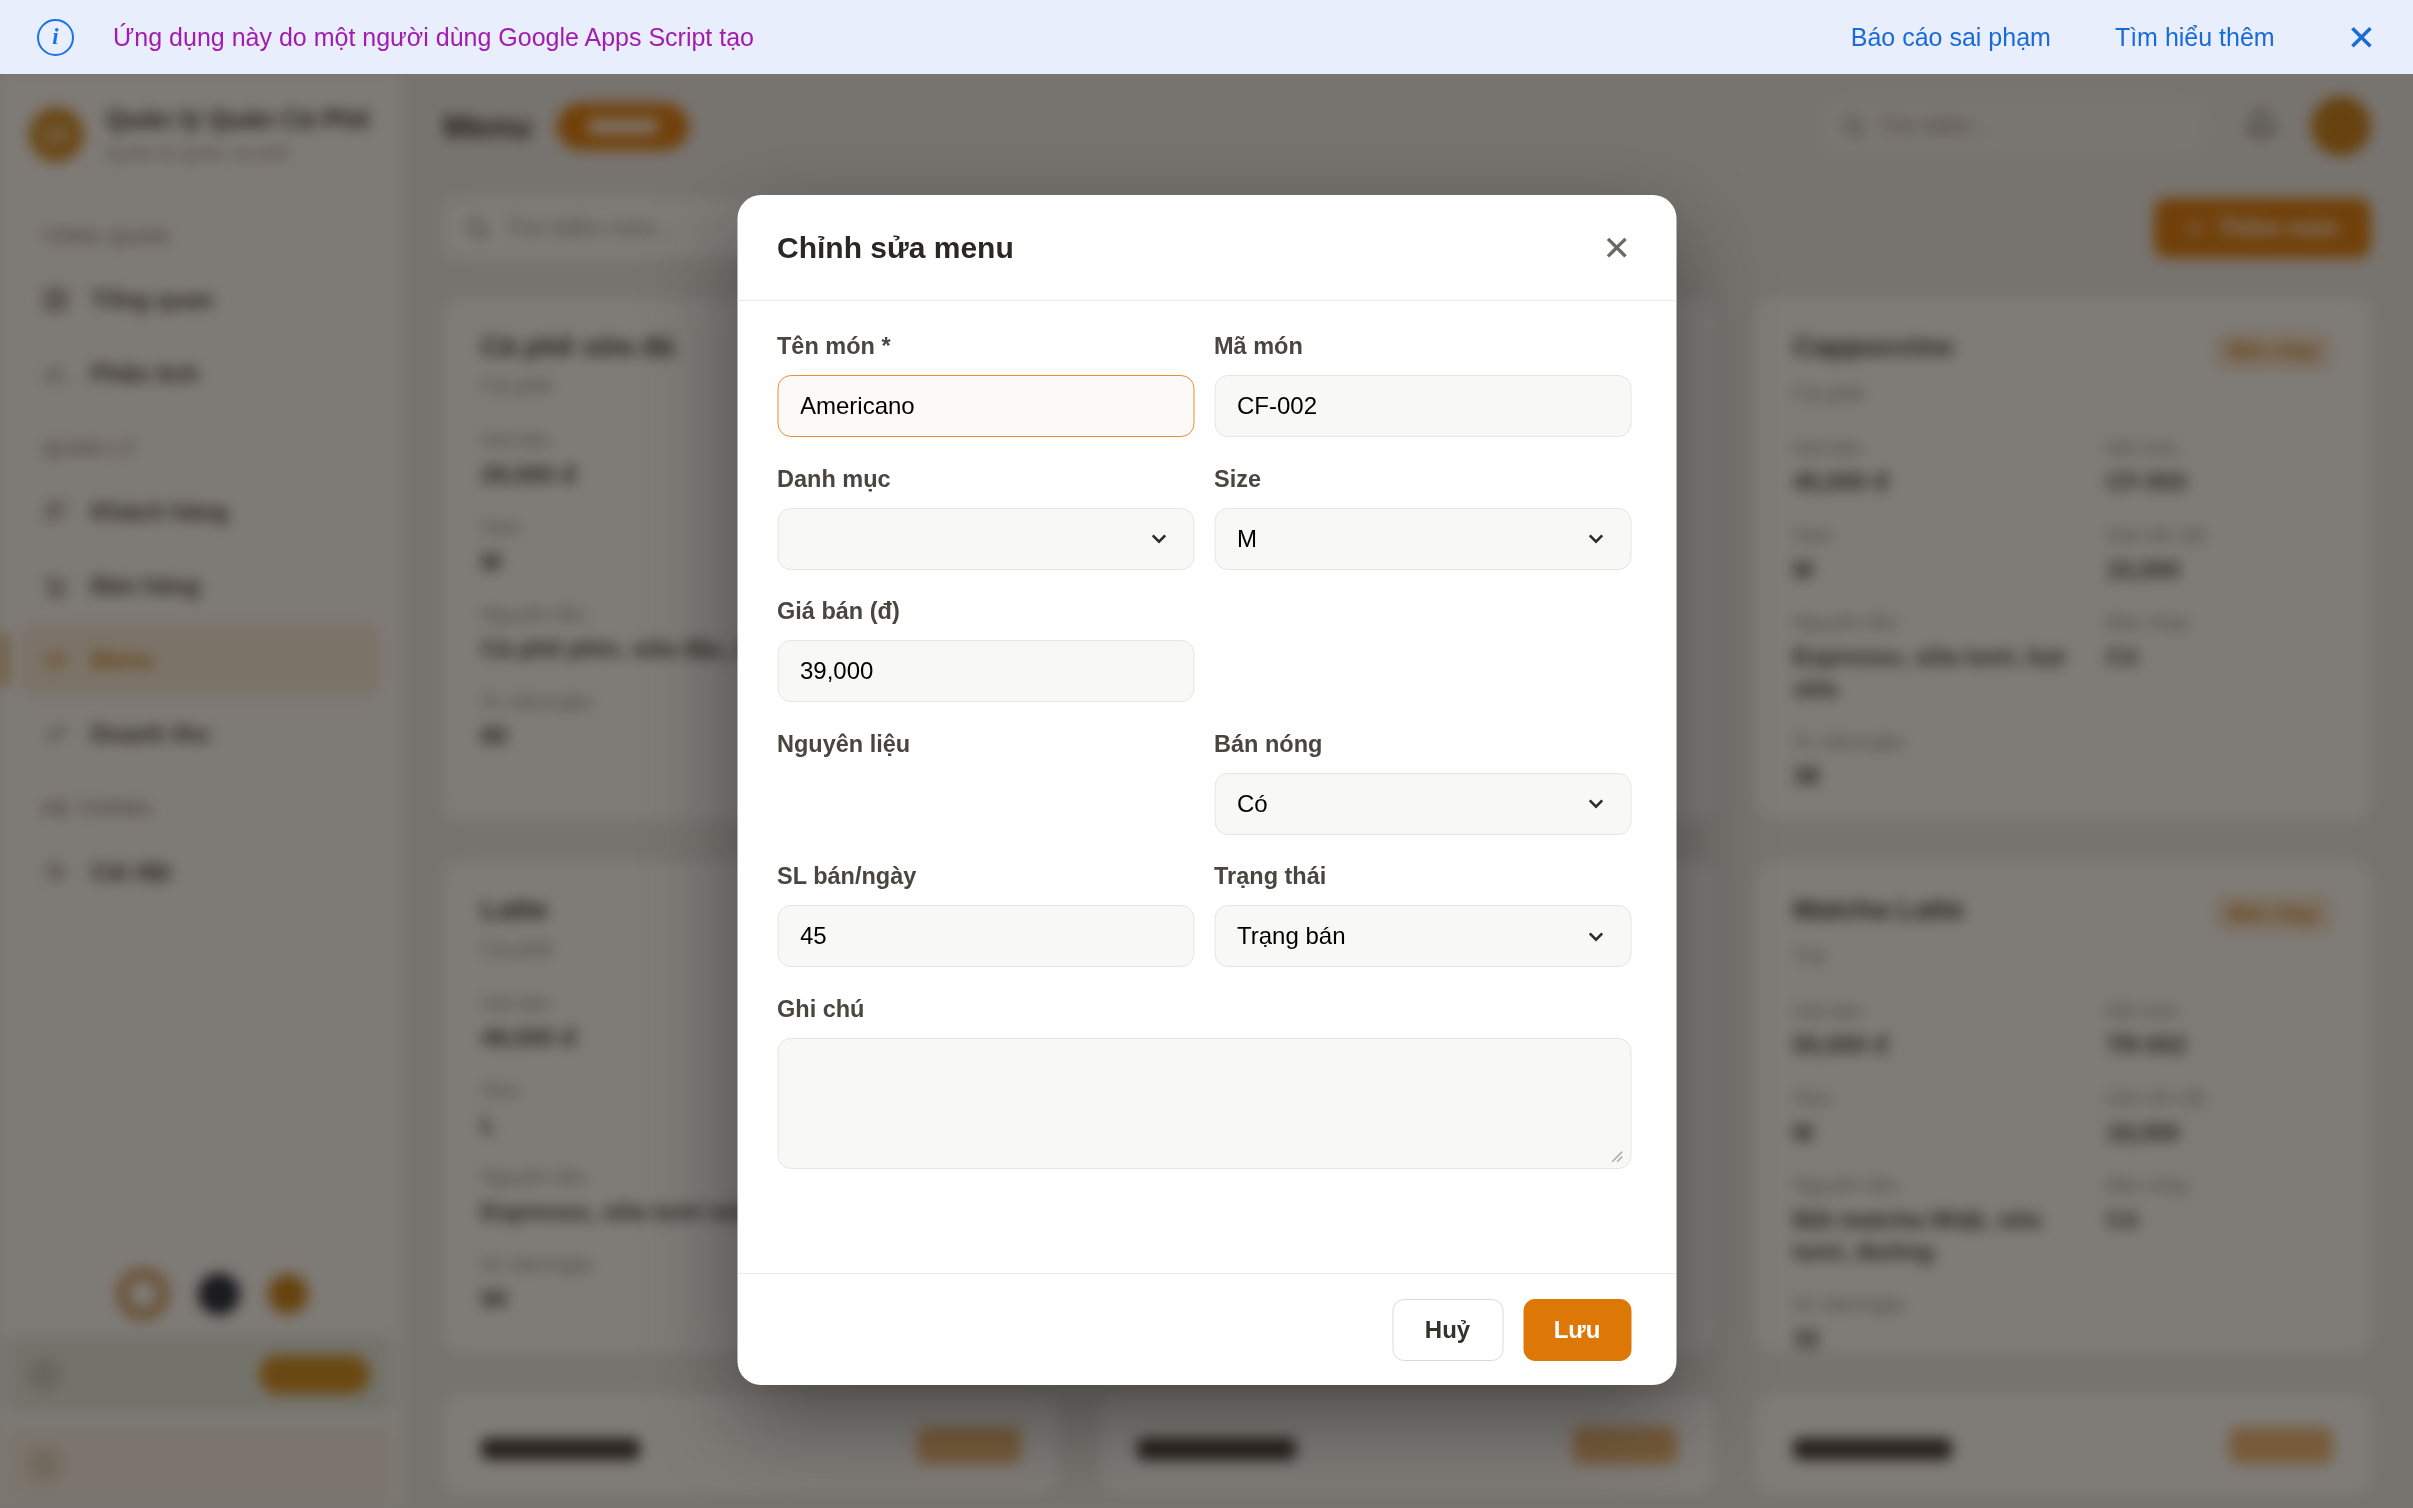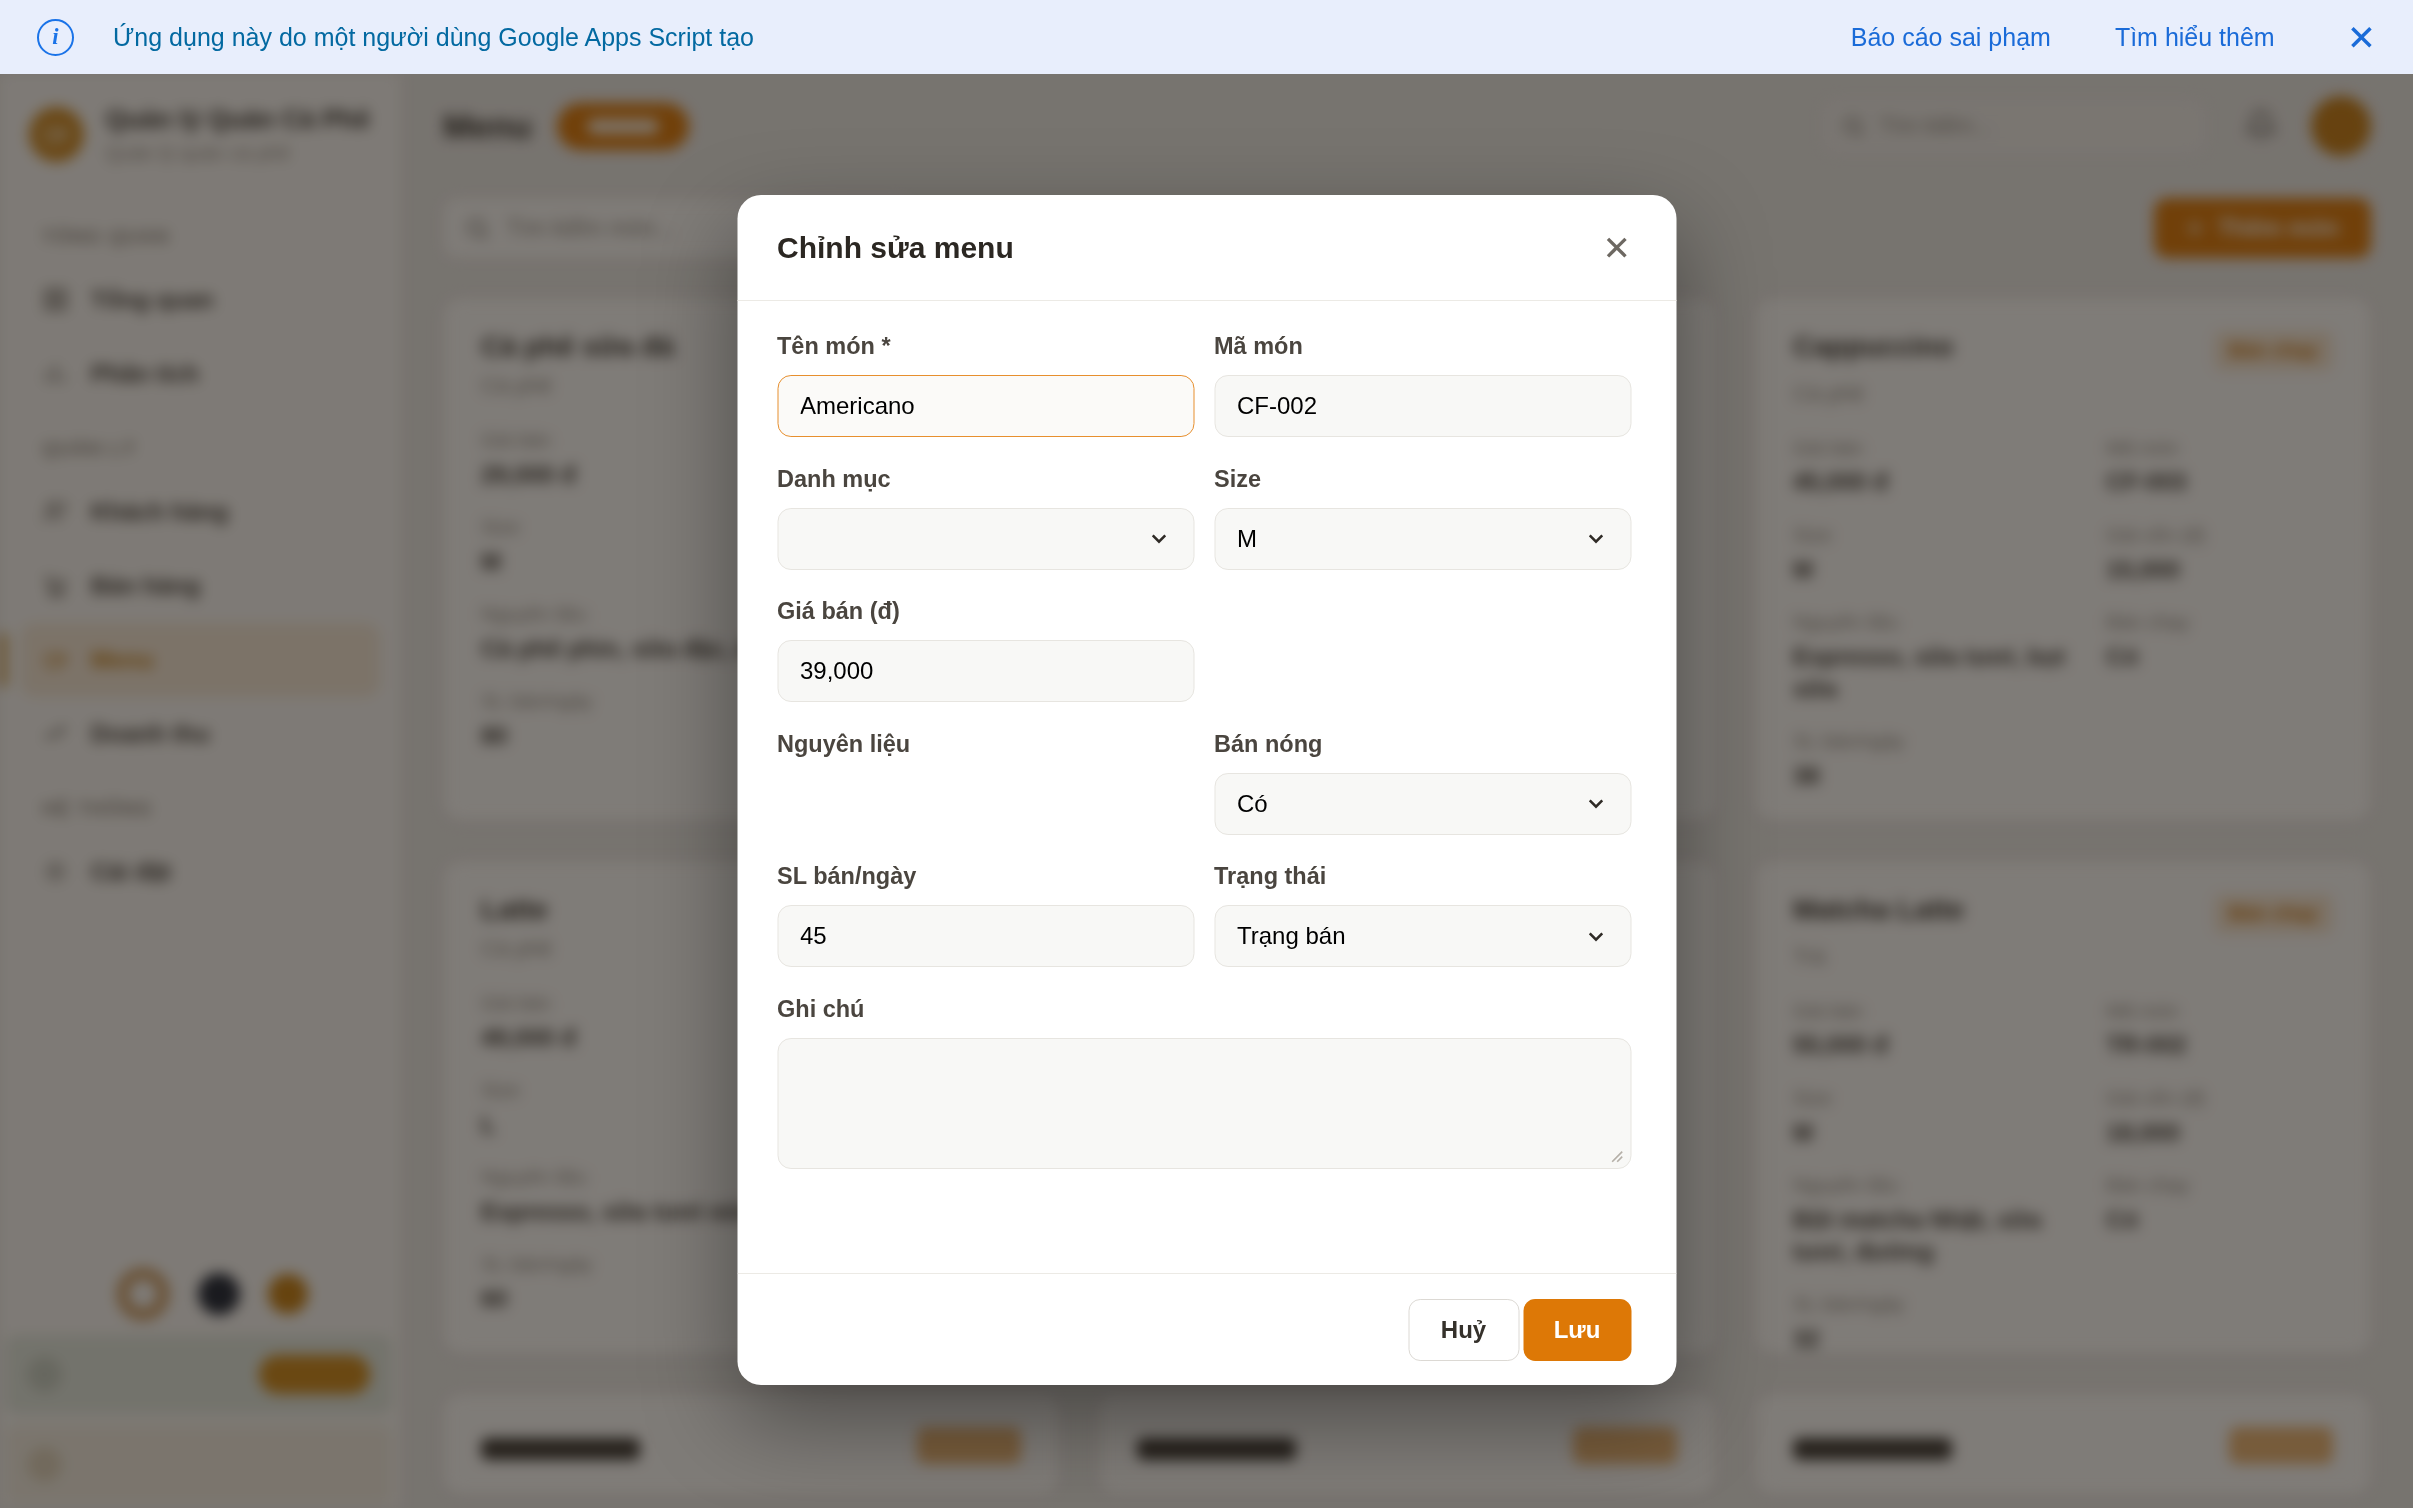--- a/index.html
+++ b/index.html
@@ -6,21 +6,21 @@
   html,body { width:2413px; height:1508px; }
   body { font-family: "Liberation Sans", sans-serif; background:#1b1916; }
   .stage { position:relative; width:2413px; height:1508px; overflow:hidden; background:#eceae7; }
 
   
   .banner { position:absolute; top:0; left:0; right:0; height:74px; background:#e8eefc;
             display:flex; align-items:center; padding:0 37px; z-index:40; }
   .info-ic { width:37px; height:37px; border:2.9px solid #1a73e8; border-radius:50%;
              color:#1a73e8; display:flex; align-items:center; justify-content:center;
              font:italic 700 22.6px "Liberation Serif", serif; flex:0 0 auto; }
-  .banner-msg { margin-left:39px; font-size:25px; color:#0369a1; }
+  .banner-msg { margin-left:39px; font-size:25px; color:#a21caf; }
   .banner-links { margin-left:auto; display:flex; gap:64px; align-items:center; }
   .banner-link { color:#1a6bd8; font-size:25px; font-weight:500; cursor:pointer; }
   .banner-x { margin-left:72px; color:#1a6bd8; font-size:35px; line-height:1; cursor:pointer; }
 
   
   .app { position:absolute; top:74px; left:0; right:0; bottom:0; overflow:hidden; }
   .app-inner { position:absolute; inset:0; filter: blur(6.7px); }
   .dim { position:absolute; inset:0; background:rgba(24,18,12,.55); z-index:5; }
 
   .sidebar { position:absolute; left:0; top:0; bottom:0; width:401px; background:#fbf9f6;
@@ -109,21 +109,21 @@
       font-family:"Liberation Sans",sans-serif; font-size:24px; color:#000000; padding:0 22px; }
   .finput { outline:none; }
   .finput.focused { border-color:#e78f2e; background:#fbfaf8; }
   .fselect { display:flex; align-items:center; cursor:pointer; }
   .fselect .sval { flex:1; }
   .fselect svg { width:25px; height:25px; color:#2f2b26; }
   .ftext { height:131px; padding:17px 22px; resize:none; position:relative; }
   .ta-wrap { position:relative; }
   .ta-corner { position:absolute; right:6.7px; bottom:8.4px; pointer-events:none; }
   .m-foot { position:absolute; left:0; right:0; bottom:0; height:112px; border-top:1.3px solid #eceae5;
-            display:flex; align-items:center; justify-content:flex-end; gap:4px; padding:0 45px;
+            display:flex; align-items:center; justify-content:flex-end; gap:20px; padding:0 45px;
             border-radius:0 0 23.5px 23.5px; }
   .btn { height:62px; border-radius:11.7px; font-size:24px; font-weight:700; display:flex; align-items:center;
          justify-content:center; cursor:pointer; font-family:"Liberation Sans",sans-serif; }
   .btn-cancel { width:111px; background:#fff; border:1.7px solid #dcd9d4; color:#35312b; }
   .btn-save { width:108px; background:#dd7806; border:none; color:#fff; }
 </style>
 </head>
 <body>
 
 <div class="stage">

